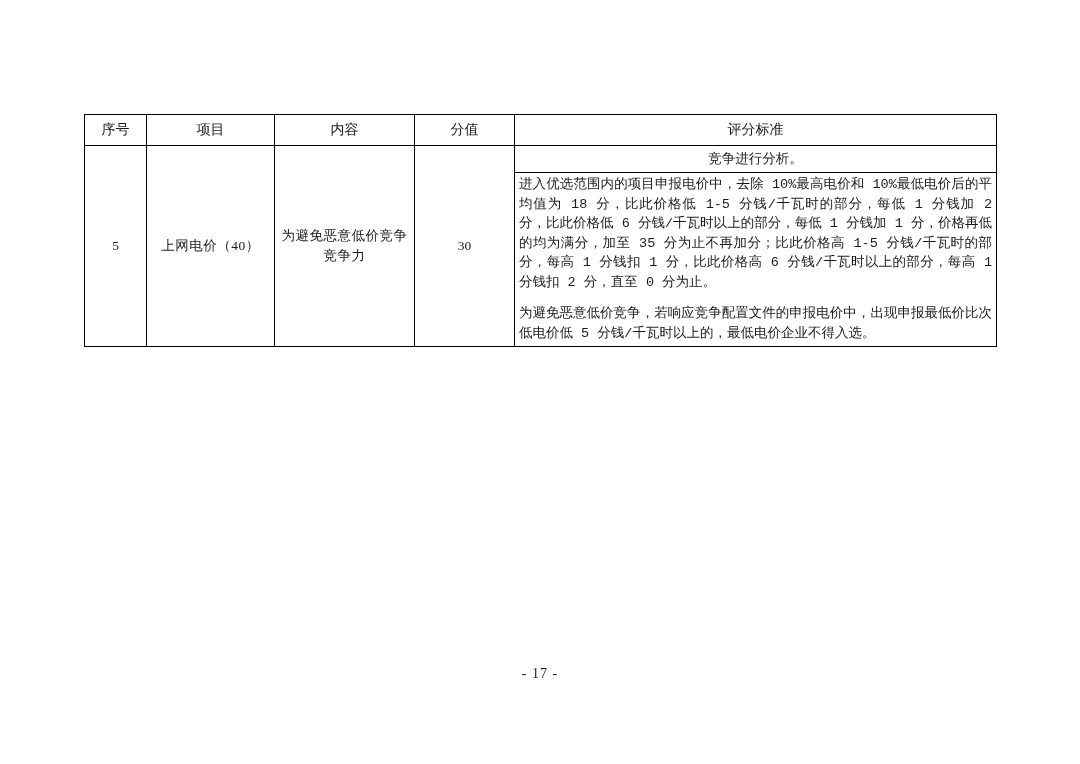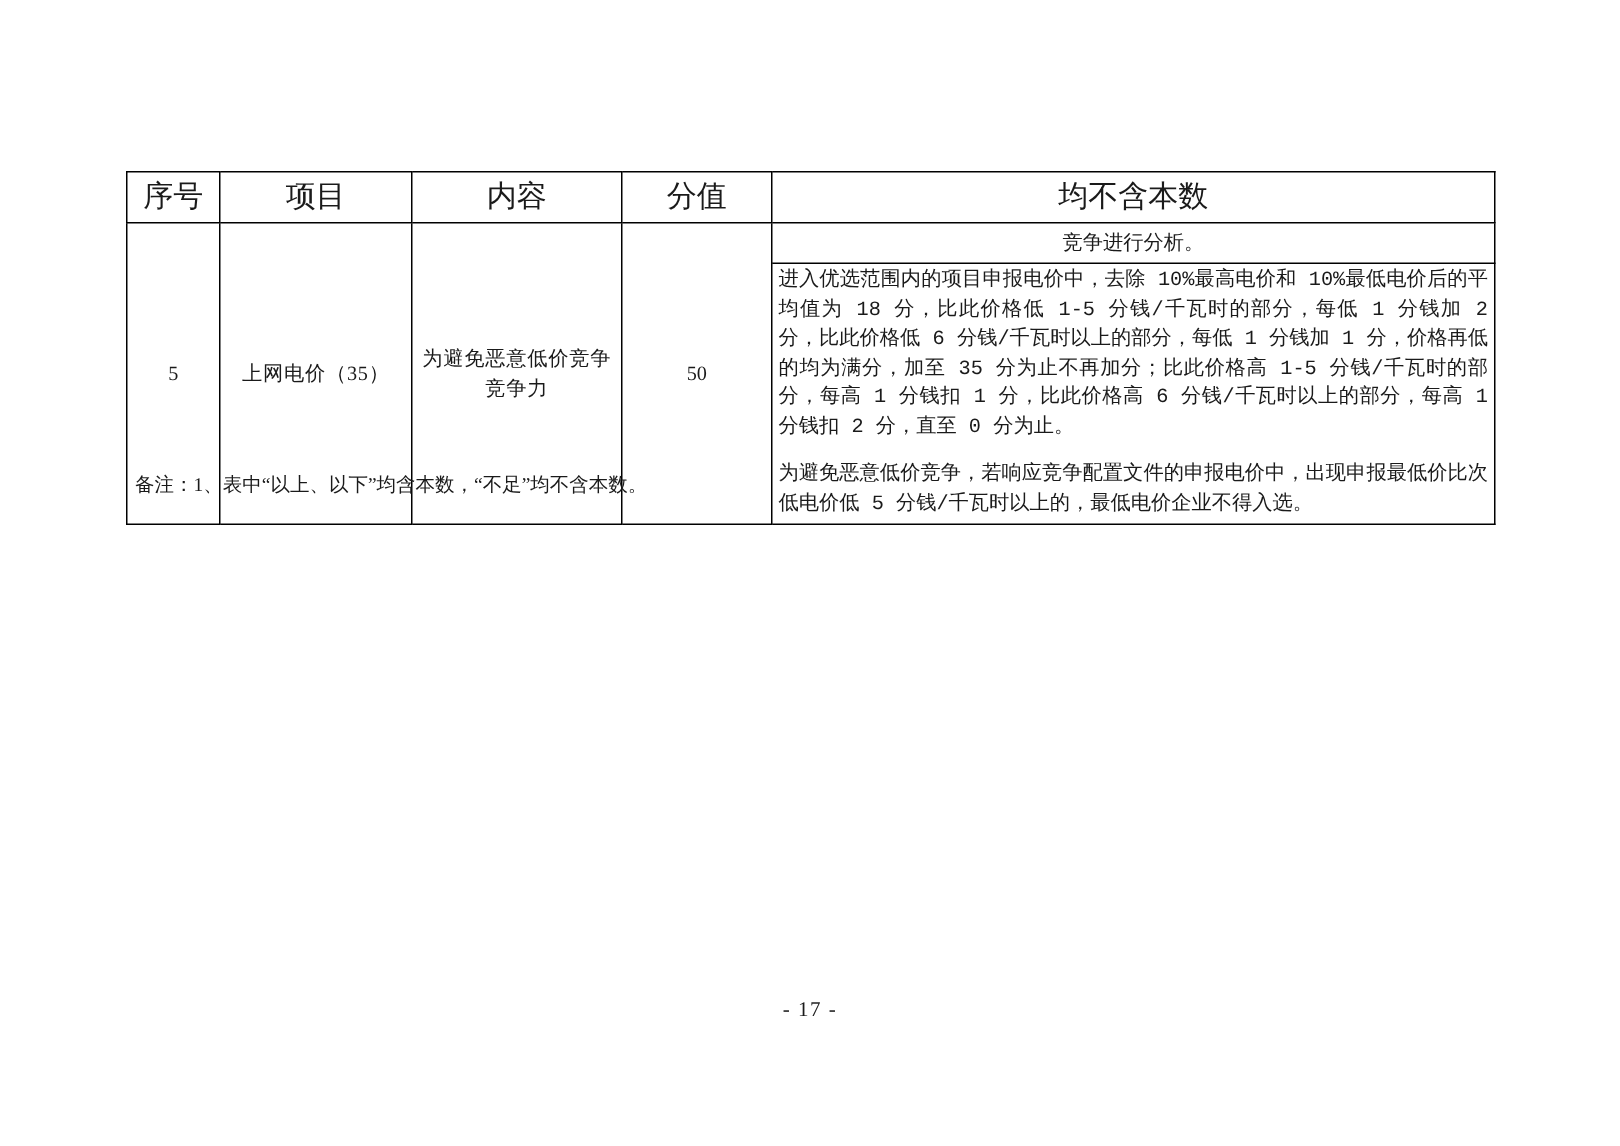--- a/index.html
+++ b/index.html
@@ -34,21 +34,21 @@
     border: 1px solid #000;
     padding: 2px 4px;
     font-size: 13.5px;
     font-weight: normal;
     vertical-align: middle;
     line-height: 1.45;
   }
   .doc-table thead td {
     text-align: center;
     height: 26px;
-    font-size: 20px;
+    font-size: 14px;
   }
   .col-no    { width: 62px; }
   .col-item  { width: 128px; }
   .col-cont  { width: 140px; }
   .col-score { width: 100px; }
   .col-crit  { width: 482px; }
 
   .cell-center {
     text-align: center;
   }
@@ -120,46 +120,45 @@
       <col class="col-cont">
       <col class="col-score">
       <col class="col-crit">
     </colgroup>
     <thead>
       <tr>
         <td>序号</td>
         <td>项目</td>
         <td>内容</td>
         <td>分值</td>
-        <td>均不含本数</td>
+        <td>评分标准</td>
       </tr>
     </thead>
     <tbody>
       <tr class="row-main">
         <td class="cell-center" rowspan="2">5</td>
         <td class="cell-center" rowspan="2">
-          <span class="cell-item-text nowrap">上网电价（35）</span>
+          <span class="cell-item-text nowrap">上网电价（40）</span>
         </td>
         <td class="cell-center" rowspan="2">
           <span class="cell-item-text">为避免恶意低价竞争</span>
           <span class="cell-item-text">竞争力</span>
         </td>
-        <td class="cell-center" rowspan="2">50</td>
+        <td class="cell-center" rowspan="2">30</td>
         <td class="crit-top">
           <div class="crit-top-inner">竞争进行分析。</div>
         </td>
       </tr>
       <tr>
         <td class="cell-crit">
           <p class="crit-para">进入优选范围内的项目申报电价中，去除 10%最高电价和 10%最低电价后的平均值为 18 分，比此价格低 1-5 分钱/千瓦时的部分，每低 1 分钱加 2 分，比此价格低 6 分钱/千瓦时以上的部分，每低 1 分钱加 1 分，价格再低的均为满分，加至 35 分为止不再加分；比此价格高 1-5 分钱/千瓦时的部分，每高 1 分钱扣 1 分，比此价格高 6 分钱/千瓦时以上的部分，每高 1 分钱扣 2 分，直至 0 分为止。</p>
           <p class="crit-para">为避免恶意低价竞争，若响应竞争配置文件的申报电价中，出现申报最低价比次低电价低 5 分钱/千瓦时以上的，最低电价企业不得入选。</p>
         </td>
       </tr>
     </tbody>
   </table>
 
   <div class="notes">
-    <p class="note-1"><span>备注：</span><span>1、表中“以上、以下”均含本数，“不足”均不含本数。</span></p>
   </div>
 
   <div class="page-number">- 17 -</div>
 
 </div>
 
 </body></html>

